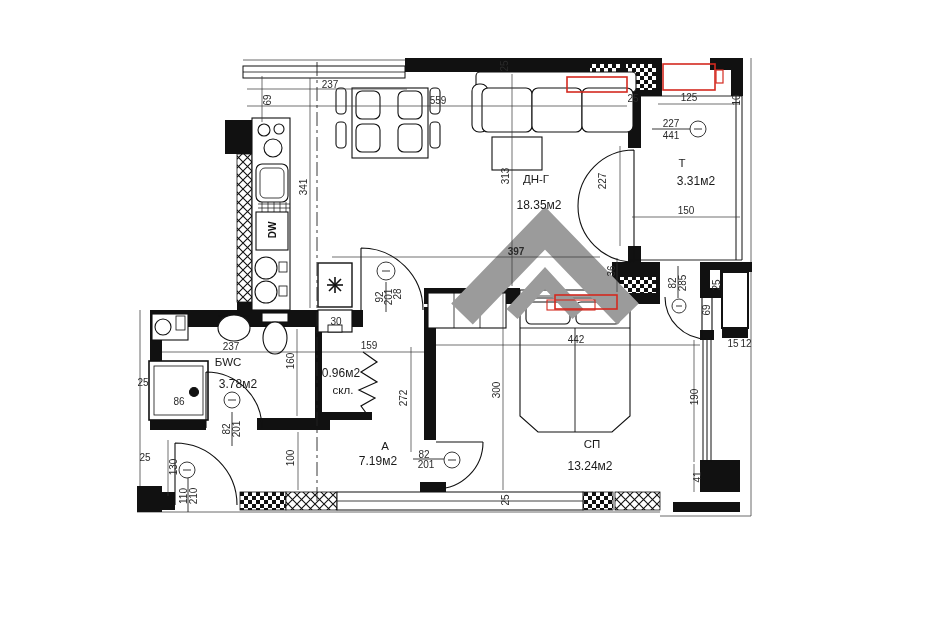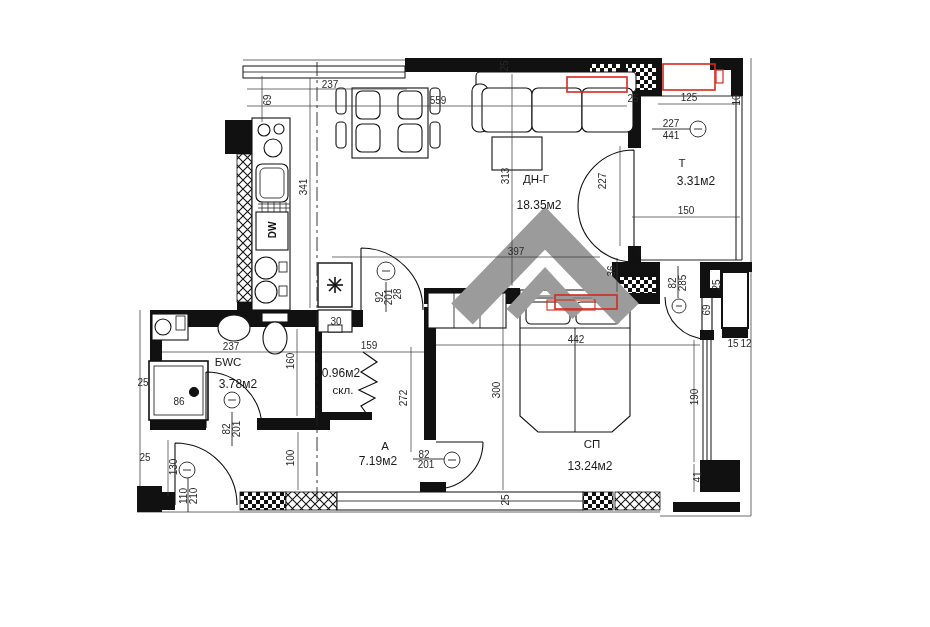--- a/index.html
+++ b/index.html
@@ -269,21 +269,21 @@
       <span class="lbl dim" style="left: 504px; top: 66px; transform: translate(-50%, -50%) rotate(-90deg);">25</span>
       <span class="lbl dim" style="left: 633px; top: 98px; transform: translate(-50%, -50%) rotate(0deg);">25</span>
       <span class="lbl dim" style="left: 689px; top: 97px; transform: translate(-50%, -50%) rotate(0deg);">125</span>
       <span class="lbl dim" style="left: 736px; top: 100px; transform: translate(-50%, -50%) rotate(-90deg);">10</span>
       <span class="lbl dim" style="left: 671px; top: 123px; transform: translate(-50%, -50%) rotate(0deg);">227</span>
       <span class="lbl dim" style="left: 671px; top: 135px; transform: translate(-50%, -50%) rotate(0deg);">441</span>
       <span class="lbl dim" style="left: 686px; top: 210px; transform: translate(-50%, -50%) rotate(0deg);">150</span>
       <span class="lbl dim" style="left: 602px; top: 181px; transform: translate(-50%, -50%) rotate(-90deg);">227</span>
       <span class="lbl dim" style="left: 505px; top: 176px; transform: translate(-50%, -50%) rotate(-90deg);">313</span>
       <span class="lbl dim" style="left: 303px; top: 187px; transform: translate(-50%, -50%) rotate(-90deg);">341</span>
-      <span class="lbl dim" style="left: 516px; top: 251px; transform: translate(-50%, -50%) rotate(0deg);">397</span>
+      <span class="lbl dim" style="left: 516px; top: 251px; transform: translate(-50%, -50%) rotate(0deg); font-weight: bold;">397</span>
       <span class="lbl dim" style="left: 611px; top: 271px; transform: translate(-50%, -50%) rotate(-90deg);">36</span>
       <span class="lbl dim" style="left: 379px; top: 297px; transform: translate(-50%, -50%) rotate(-90deg);">92</span>
       <span class="lbl dim" style="left: 388px; top: 297px; transform: translate(-50%, -50%) rotate(-90deg);">201</span>
       <span class="lbl dim" style="left: 397px; top: 294px; transform: translate(-50%, -50%) rotate(-90deg);">28</span>
       <span class="lbl dim" style="left: 672px; top: 283px; transform: translate(-50%, -50%) rotate(-90deg);">82</span>
       <span class="lbl dim" style="left: 682px; top: 283px; transform: translate(-50%, -50%) rotate(-90deg);">285</span>
       <span class="lbl dim" style="left: 716px; top: 285px; transform: translate(-50%, -50%) rotate(-90deg);">25</span>
       <span class="lbl dim" style="left: 706px; top: 310px; transform: translate(-50%, -50%) rotate(-90deg);">69</span>
       <span class="lbl dim" style="left: 336px; top: 321px; transform: translate(-50%, -50%) rotate(0deg);">30</span>
       <span class="lbl dim" style="left: 369px; top: 345px; transform: translate(-50%, -50%) rotate(0deg);">159</span>

